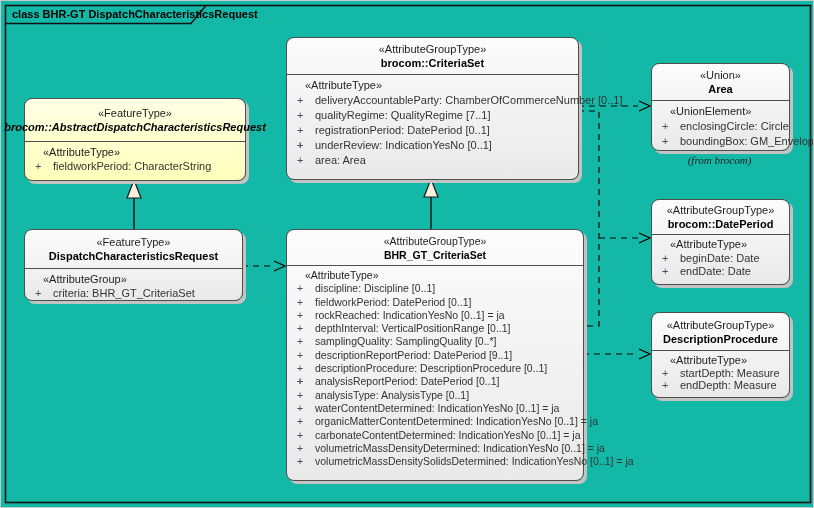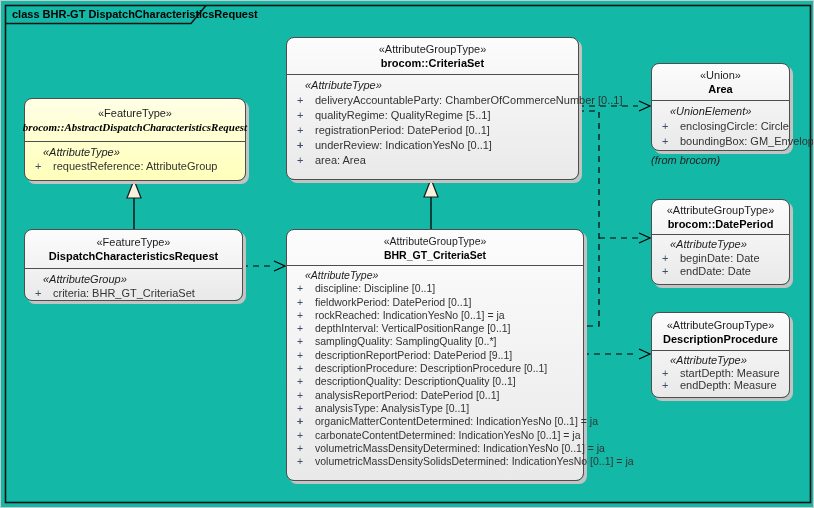--- a/index.html
+++ b/index.html
@@ -7,35 +7,35 @@
           font-family:"Liberation Sans",sans-serif;overflow:hidden;}
   #wires{position:absolute;left:0;top:0;z-index:1;}
   .uml-box{position:absolute;z-index:2;border:1px solid #4e4e4e;border-radius:8px;
            background:linear-gradient(180deg,#fcfcfc 0%,#e9e9e9 100%);
            box-shadow:3px 3px 0 #c3c3c3;color:#1d1d1d;font-size:11px;}
   .uml-box.yellow{background:linear-gradient(180deg,#ffffe6 0%,#ffffba 100%);}
   .hdr{display:flex;flex-direction:column;justify-content:center;align-items:center;
        border-bottom:1px solid #4e4e4e;text-align:center;line-height:14px;}
   .stereo{font-weight:normal;color:#1d1d1d;}
   .name{font-weight:bold;color:#000;}
-  .yellow .name{font-style:italic;font-family:Liberation Serif, serif;}
+  .yellow .name{font-style:italic;}
   .body{padding-top:3px;}
-  .sect{padding-left:18px;white-space:nowrap;font-style:italic;}
+  .sect{padding-left:18px;white-space:nowrap;}
   .row{position:relative;padding-left:28px;white-space:nowrap;color:#333333;}
   .row .plus{position:absolute;left:10px;color:#3e4e66;}
   .b-criteriaset .body div{line-height:15px;}
   .b-bhr{font-size:10.5px;}
   .b-bhr .body div{line-height:13.3px;}
   .b-dispatch .body div,.b-abstract .body div{line-height:14px;}
   .b-area .body div{line-height:15px;}
   .b-dateperiod .body div{line-height:13.5px;}
   .b-vpr .body div{line-height:12.5px;}
   #frame-title{position:absolute;left:11px;top:7px;z-index:3;font-size:11px;font-weight:bold;color:#000;}
-  #area-caption{position:absolute;left:650px;top:153px;width:137px;z-index:2;
-                font-style:italic;font-size:11px;color:#222;}
+  #area-caption{position:absolute;left:650px;top:153px;width:137px;z-index:2;text-align:center;
+                font-style:italic;font-size:11px;color:#222;font-family:Liberation Serif, serif;}
 </style>
 </head>
 <body>
 
 <div id="canvas">
 
   <svg id="wires" width="814" height="508">
 
     <g>
       <rect x="4.5" y="4.5" width="805" height="497" fill="none" stroke="#111111" stroke-width="1.6"></rect>
@@ -76,21 +76,21 @@
 
   <div id="frame-title">class BHR-GT DispatchCharacteristicsRequest</div>
 
   <div class="uml-box yellow b-abstract" style="left:23px;top:97px;width:220px;height:81px;">
     <div class="hdr" style="height:42px;">
       <div class="stereo">«FeatureType»</div>
       <div class="name">brocom::AbstractDispatchCharacteristicsRequest</div>
     </div>
     <div class="body">
       <div class="sect">«AttributeType»</div>
-      <div class="row"><span class="plus">+</span><span>requestReference: AttributeGroup</span></div>
+      <div class="row"><span class="plus">+</span><span>fieldworkPeriod: CharacterString</span></div>
     </div>
   </div>
 
   <div class="uml-box b-dispatch" style="left:23px;top:228px;width:217px;height:70px;">
     <div class="hdr" style="height:38px;">
       <div class="stereo">«FeatureType»</div>
       <div class="name">DispatchCharacteristicsRequest</div>
     </div>
     <div class="body">
       <div class="sect">«AttributeGroup»</div>
@@ -99,21 +99,21 @@
   </div>
 
   <div class="uml-box b-criteriaset" style="left:285px;top:36px;width:291px;height:141px;">
     <div class="hdr" style="height:36px;">
       <div class="stereo">«AttributeGroupType»</div>
       <div class="name">brocom::CriteriaSet</div>
     </div>
     <div class="body">
       <div class="sect">«AttributeType»</div>
       <div class="row"><span class="plus">+</span><span>deliveryAccountableParty: ChamberOfCommerceNumber [0..1]</span></div>
-      <div class="row"><span class="plus">+</span><span>qualityRegime: QualityRegime [5..1]</span></div>
+      <div class="row"><span class="plus">+</span><span>qualityRegime: QualityRegime [7..1]</span></div>
       <div class="row"><span class="plus">+</span><span>registrationPeriod: DatePeriod [0..1]</span></div>
       <div class="row"><span class="plus">+</span></div>
       <div class="row"><span class="plus">+</span><span>underReview: IndicationYesNo [0..1]</span></div>
       <div class="row"><span class="plus">+</span><span>area: Area</span></div>
     </div>
   </div>
 
   <div class="uml-box b-bhr" style="left:285px;top:228px;width:296px;height:250px;">
     <div class="hdr" style="height:35px;">
       <div class="stereo">«AttributeGroupType»</div>
@@ -121,24 +121,24 @@
     </div>
     <div class="body">
       <div class="sect">«AttributeType»</div>
       <div class="row"><span class="plus">+</span><span>discipline: Discipline [0..1]</span></div>
       <div class="row"><span class="plus">+</span><span>fieldworkPeriod: DatePeriod [0..1]</span></div>
       <div class="row"><span class="plus">+</span><span>rockReached: IndicationYesNo [0..1] = ja</span></div>
       <div class="row"><span class="plus">+</span><span>depthInterval: VerticalPositionRange [0..1]</span></div>
       <div class="row"><span class="plus">+</span><span>samplingQuality: SamplingQuality [0..*]</span></div>
       <div class="row"><span class="plus">+</span><span>descriptionReportPeriod: DatePeriod [9..1]</span></div>
       <div class="row"><span class="plus">+</span><span>descriptionProcedure: DescriptionProcedure [0..1]</span></div>
-      <div class="row"><span class="plus">+</span><span>descriptionQuality: DescriptionQuality [0..1]</span></div>
+      <div class="row"><span class="plus">+</span></div>
       <div class="row"><span class="plus">+</span><span>analysisReportPeriod: DatePeriod [0..1]</span></div>
       <div class="row"><span class="plus">+</span><span>analysisType: AnalysisType [0..1]</span></div>
-      <div class="row"><span class="plus">+</span></div>
+      <div class="row"><span class="plus">+</span><span>waterContentDetermined: IndicationYesNo [0..1] = ja</span></div>
       <div class="row"><span class="plus">+</span><span>organicMatterContentDetermined: IndicationYesNo [0..1] = ja</span></div>
       <div class="row"><span class="plus">+</span><span>carbonateContentDetermined: IndicationYesNo [0..1] = ja</span></div>
       <div class="row"><span class="plus">+</span><span>volumetricMassDensityDetermined: IndicationYesNo [0..1] = ja</span></div>
       <div class="row"><span class="plus">+</span><span>volumetricMassDensitySolidsDetermined: IndicationYesNo [0..1] = ja</span></div>
     </div>
   </div>
 
   <div class="uml-box b-area" style="left:650px;top:62px;width:137px;height:86px;">
     <div class="hdr" style="height:36px;">
       <div class="stereo">«Union»</div>

